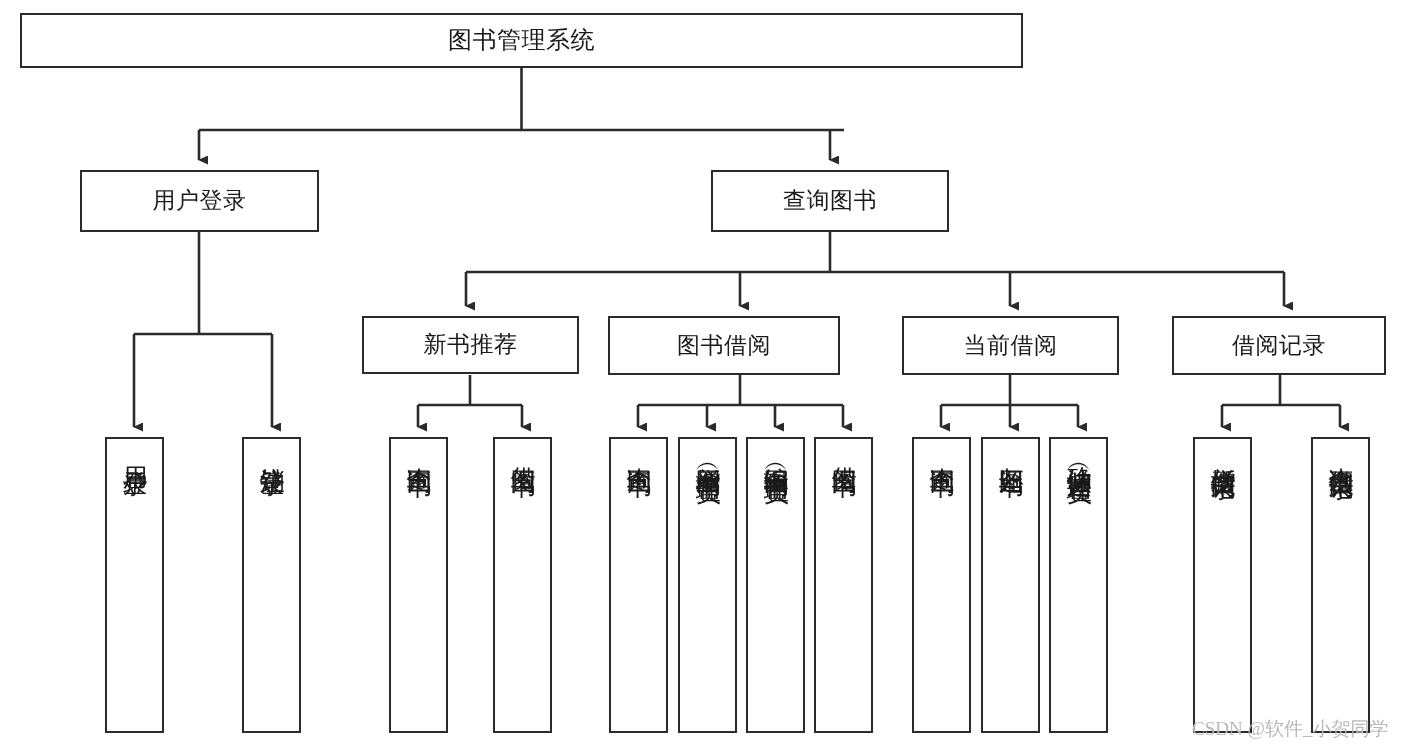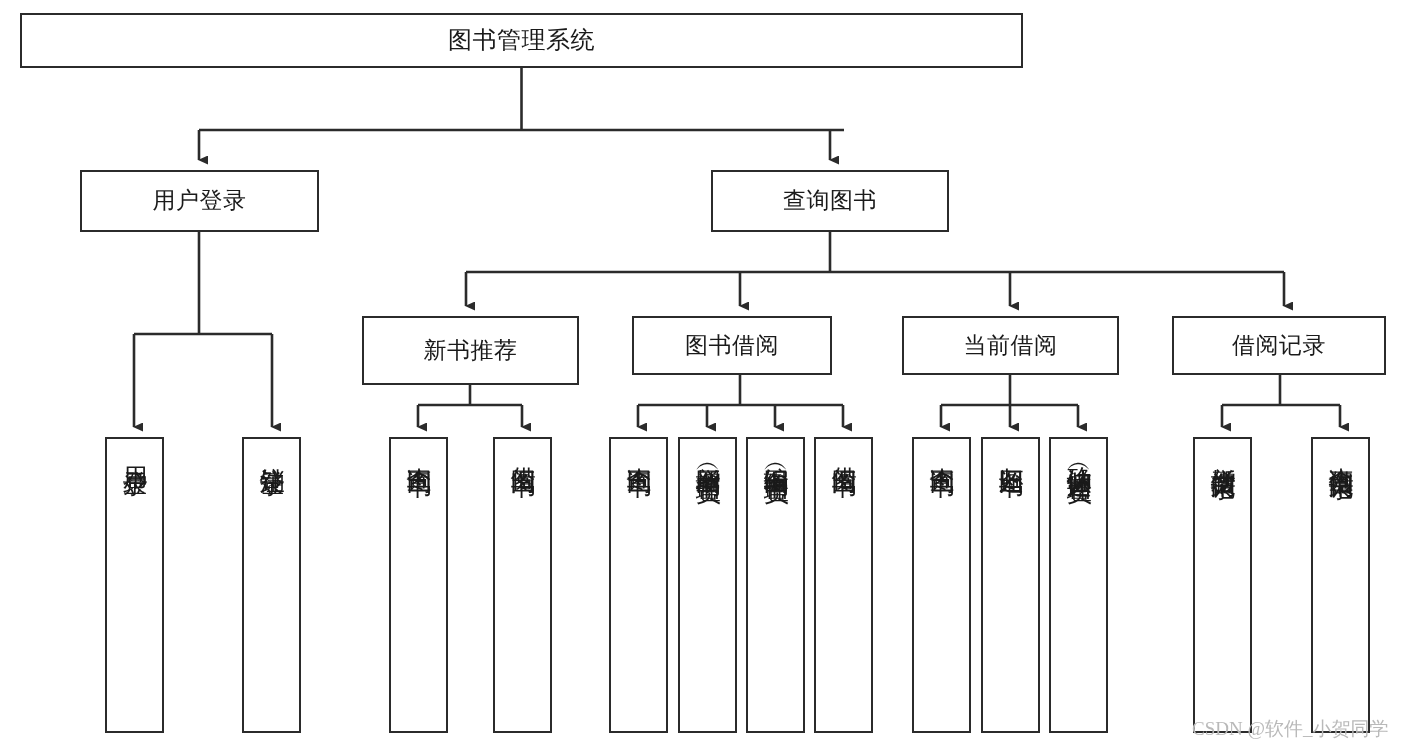--- a/index.html
+++ b/index.html
@@ -135,25 +135,25 @@
   </div>
 
   <div class="node horiz" style="left:80px; top:170px; width:239px; height:62px;">
     <span class="node-label">用户登录</span>
   </div>
 
   <div class="node horiz" style="left:711px; top:170px; width:238px; height:62px;">
     <span class="node-label">查询图书</span>
   </div>
 
-  <div class="node horiz" style="left:362px; top:316px; width:217px; height:69px;">
+  <div class="node horiz" style="left:362px; top:316px; width:217px; height:58px;">
     <span class="node-label">新书推荐</span>
   </div>
 
-  <div class="node horiz" style="left:632px; top:316px; width:200px; height:59px;">
+  <div class="node horiz" style="left:608px; top:316px; width:232px; height:59px;">
     <span class="node-label">图书借阅</span>
   </div>
 
   <div class="node horiz" style="left:902px; top:316px; width:217px; height:59px;align-items:center;">
     <span class="node-label">当前借阅</span>
   </div>
 
   <div class="node horiz" style="left:1172px; top:316px; width:214px; height:59px;">
     <span class="node-label">借阅记录</span>
   </div>

